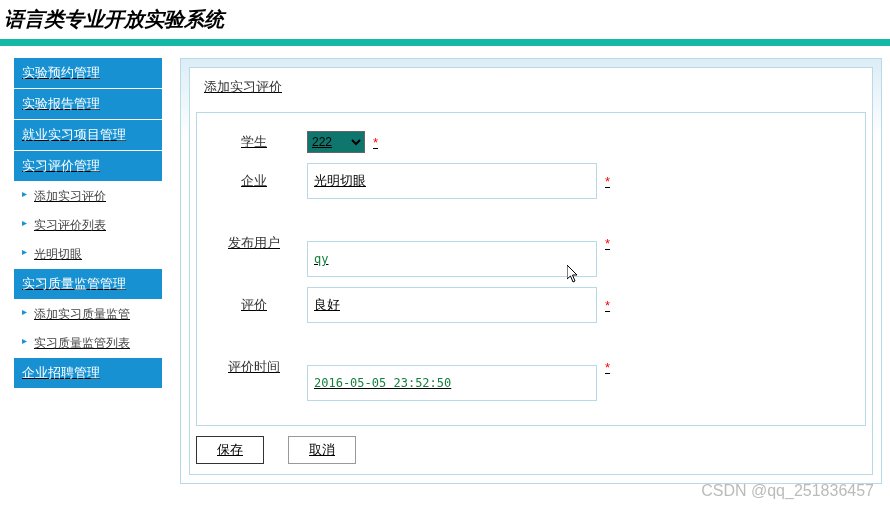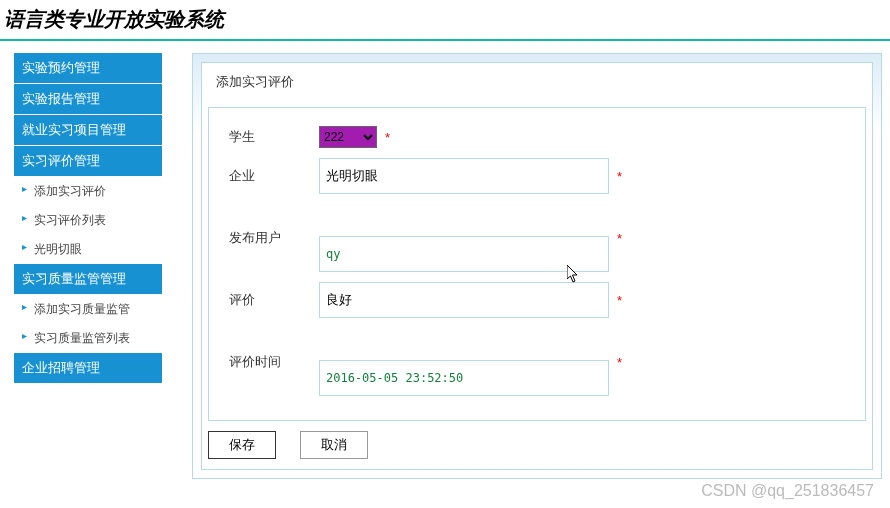--- a/index.html
+++ b/index.html
@@ -1,31 +1,31 @@
 <!DOCTYPE html>
 <html><head>
   <meta charset="utf-8">
   <style>
     * { margin: 0; padding: 0; box-sizing: border-box; }
     body { font-family: "Microsoft YaHei", Arial, sans-serif; font-size: 13px; background: #fff; width: 890px; height: 508px; position: relative; }
-    .header { border-bottom: 2px solid #14b8a6; padding: 6px 4px; background: #fff; }
+    .header { border-bottom: 7px solid #14b8a6; padding: 6px 4px; background: #fff; }
     .header h1 { font-size: 20px; font-weight: bold; font-style: italic; color: #000; }
-    .container { display: flex; padding: 12px 8px 8px 14px; gap: 30px; }
+    .container { display: flex; padding: 12px 8px 8px 14px; gap: 18px; text-decoration: underline; }
     .sidebar { width: 148px; flex-shrink: 0; }
     .nav-header { background: #1791d2; color: #fff; padding: 6px 8px; font-size: 13px; border-bottom: 1px solid #fff; cursor: pointer; }
     .nav-item { padding: 6px 8px 6px 20px; color: #444; font-size: 12px; position: relative; cursor: pointer; }
     .nav-item::before { content: "▸"; position: absolute; left: 8px; color: #1791d2; font-size: 10px; }
     .content { flex: 1; border: 1px solid #b8d9e8; background: linear-gradient(to bottom, #dcedf6 0%, #fff 80px); padding: 8px; min-height: 360px; }
     .panel { border: 1px solid #b8d9e8; background: #fff; }
     .panel-title { padding: 10px 14px; color: #333; font-size: 13px; }
     .form-area { border: 1px solid #b8d9e8; margin: 6px; padding: 18px 20px 14px 20px; }
     .form-row { display: flex; align-items: center; margin-bottom: 10px; }
-    .form-label { width: 90px; text-align: left; padding-right: 16px; color: #333; font-size: 13px; }
+    .form-label { width: 90px; text-align: center; padding-right: 16px; color: #333; font-size: 13px; }
     .form-control { border: 1px solid #b8d9e8; padding: 3px 6px; font-size: 13px; font-family: inherit; }
-    .form-select { width: 58px; height: 22px; border: 1px solid #666; background: #a21caf; font-size: 12px; }
+    .form-select { width: 58px; height: 22px; border: 1px solid #666; background: #0f766e; font-size: 12px; }
     .form-input { width: 290px; height: 36px; }
     .form-input-readonly { color: #15803d; font-family: monospace; font-size: 12px; margin-top: 32px; }
     .required { color: red; margin-left: 8px; }
     .btn-row { margin: 10px 6px; display: flex; gap: 24px; }
     .btn { padding: 4px 20px; font-size: 13px; cursor: pointer; border: 1px solid #999; background: #fff; font-family: inherit; }
     .btn-primary { border: 1px solid #333; }
     .watermark { position: absolute; bottom: 8px; right: 16px; color: #bbb; font-size: 16px; }
     .cursor-icon { position: absolute; left: 567px; top: 265px; font-size: 16px; color: #000; pointer-events: none; }
   </style>
 </head>

